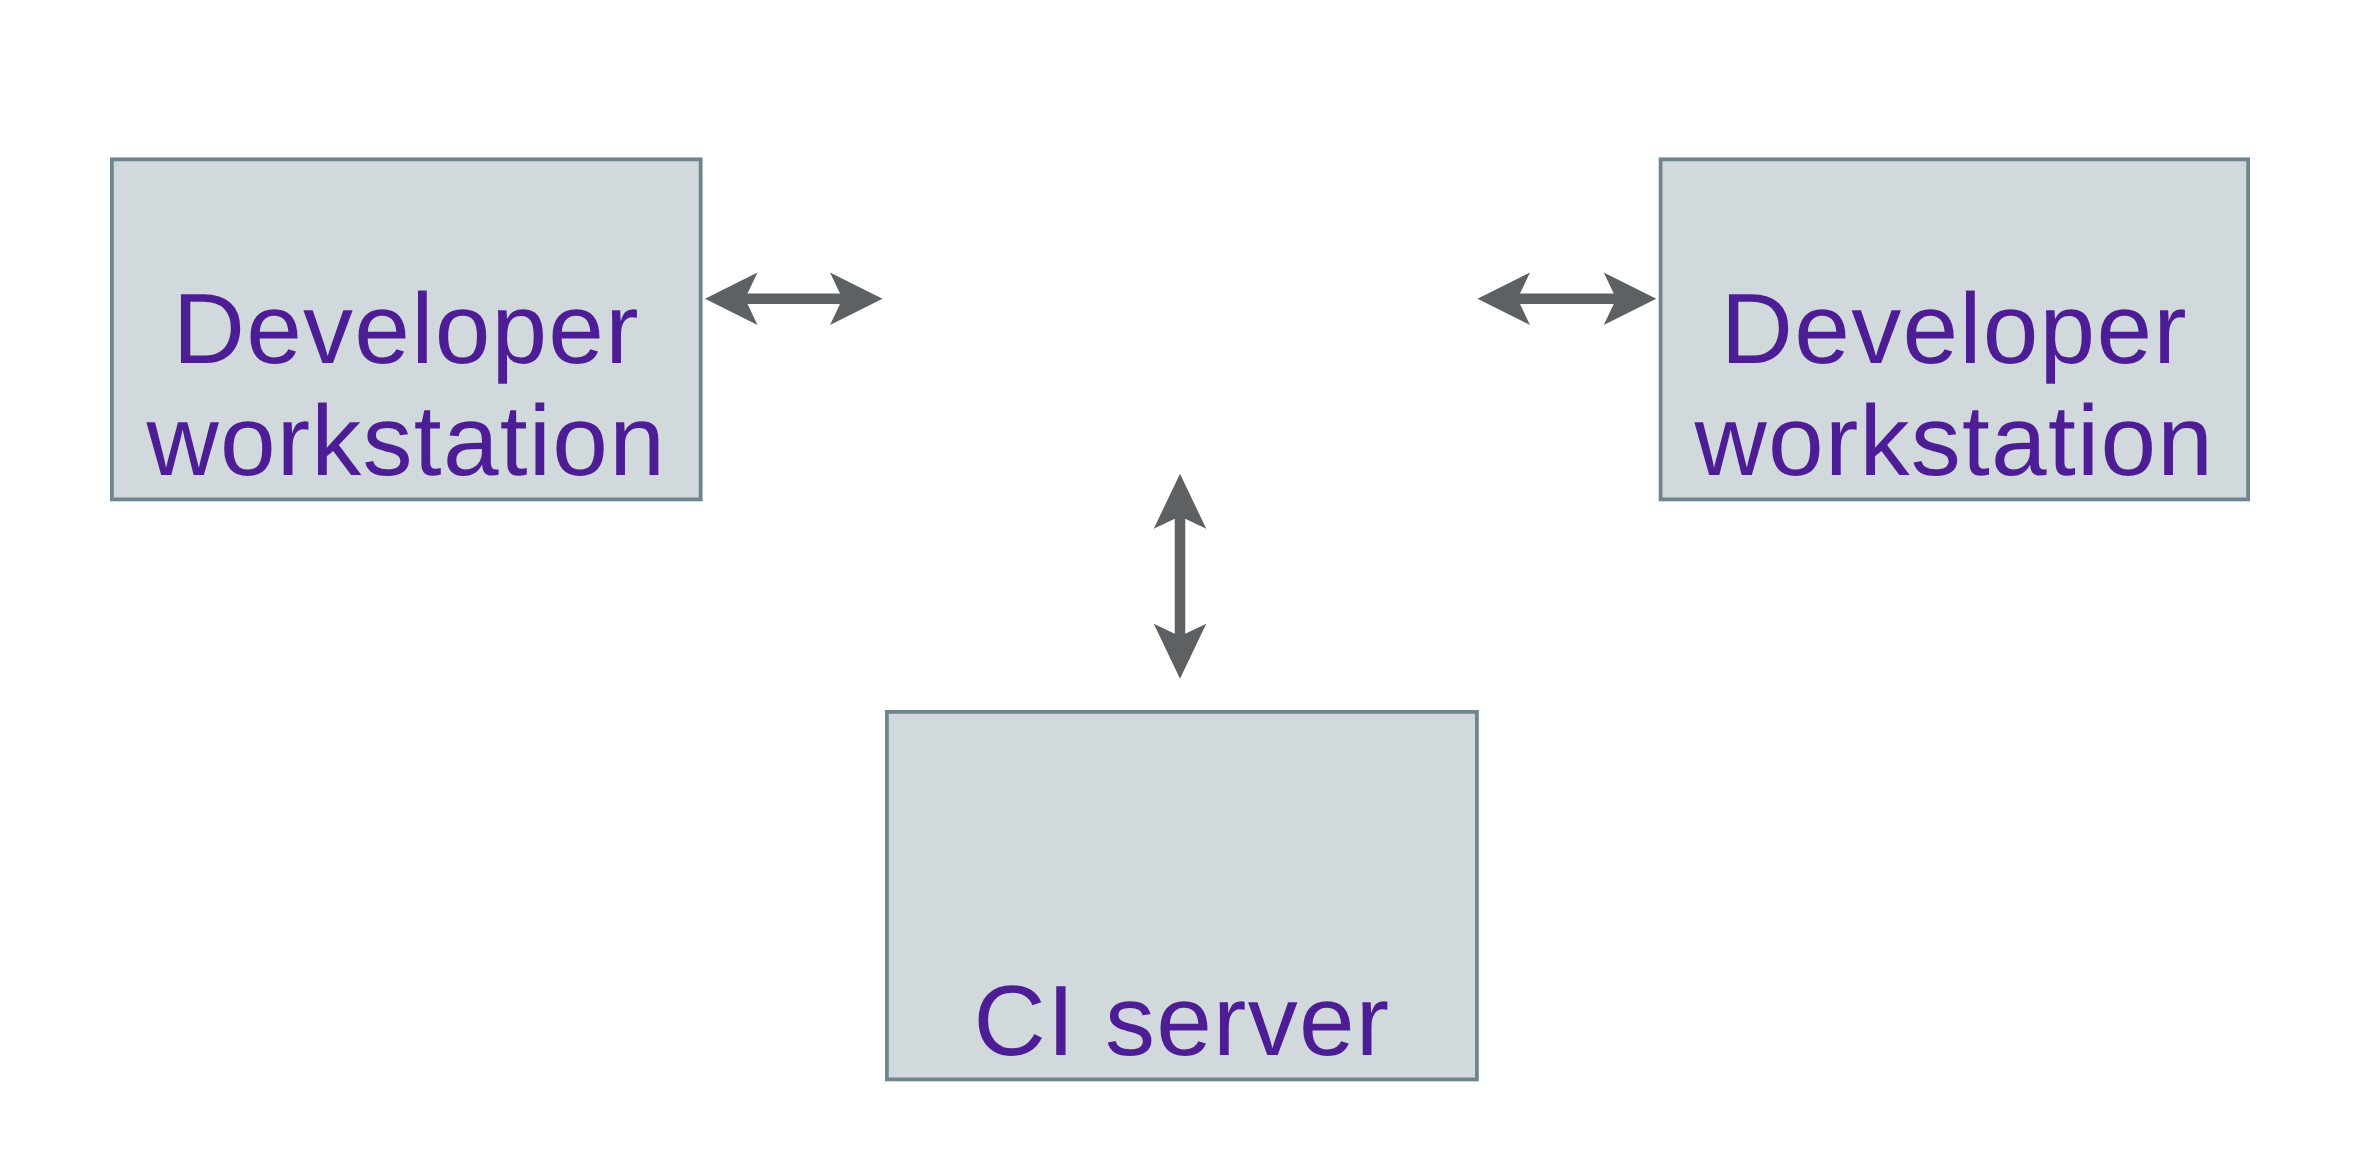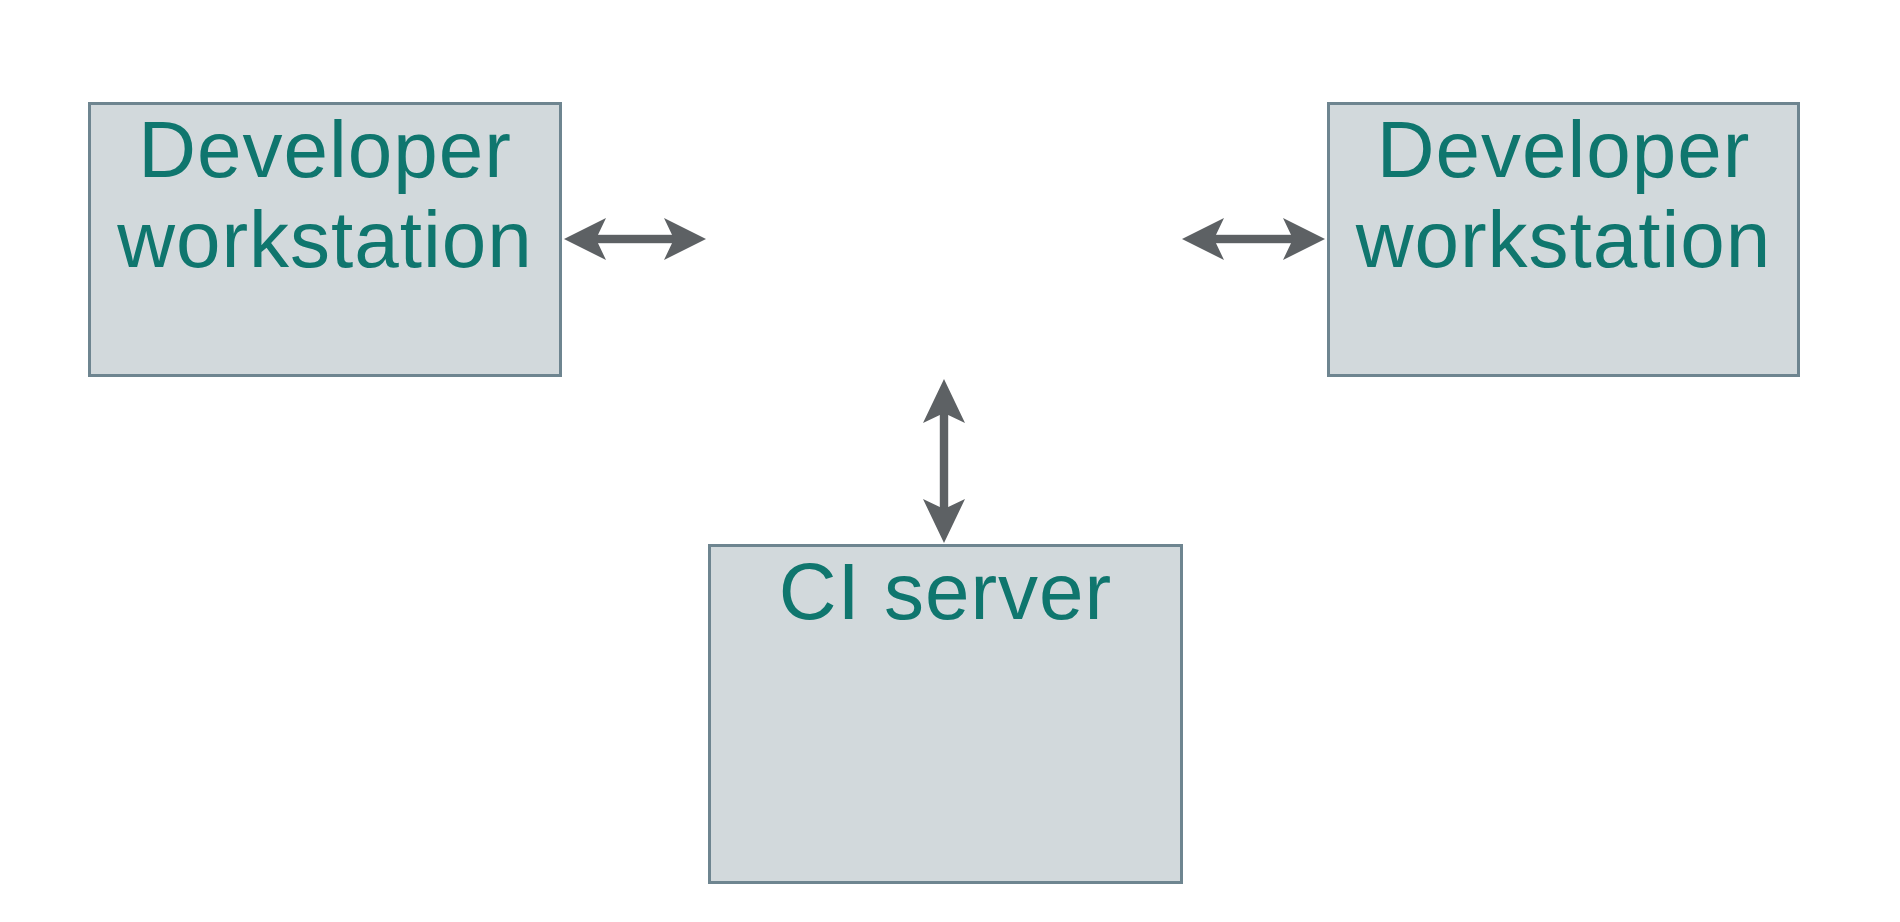--- a/index.html
+++ b/index.html
@@ -16,35 +16,36 @@
     font-family: "Liberation Sans", sans-serif;
   }
   .node {
     position: absolute;
     background: #d2d9dc;
     border: 3px solid #6e8590;
     box-sizing: border-box;
     display: flex;
     flex-direction: column;
     align-items: center;
-    justify-content: flex-start;
+    justify-content: flex-end;
     text-align: center;
-    color: #0f766e;
+    color: #4c1d95;
     font-size: 80px;
     line-height: 90px;
     letter-spacing: 1px;
+    margin-top: 24px;
   }
   .node .line {
     display: block;
     white-space: nowrap;
   }
   #node-dev-left   { left: 88px;   top: 102px; width: 474px; height: 275px; }
   #node-cache      { left: 708px;  top: 102px; width: 472px; height: 275px; }
   #node-dev-right  { left: 1327px; top: 102px; width: 473px; height: 275px; }
-  #node-ci         { left: 708px;  top: 544px; width: 475px; height: 340px; }
+  #node-ci         { left: 708px;  top: 544px; width: 475px; height: 297px; }
   .edge {
     position: absolute;
   }
   #edge-left  { left: 562px;  top: 209px; }
   #edge-right { left: 1180px; top: 209px; }
   #edge-down  { left: 914px;  top: 376px; }
 </style>
 </head>
 <body>
 

